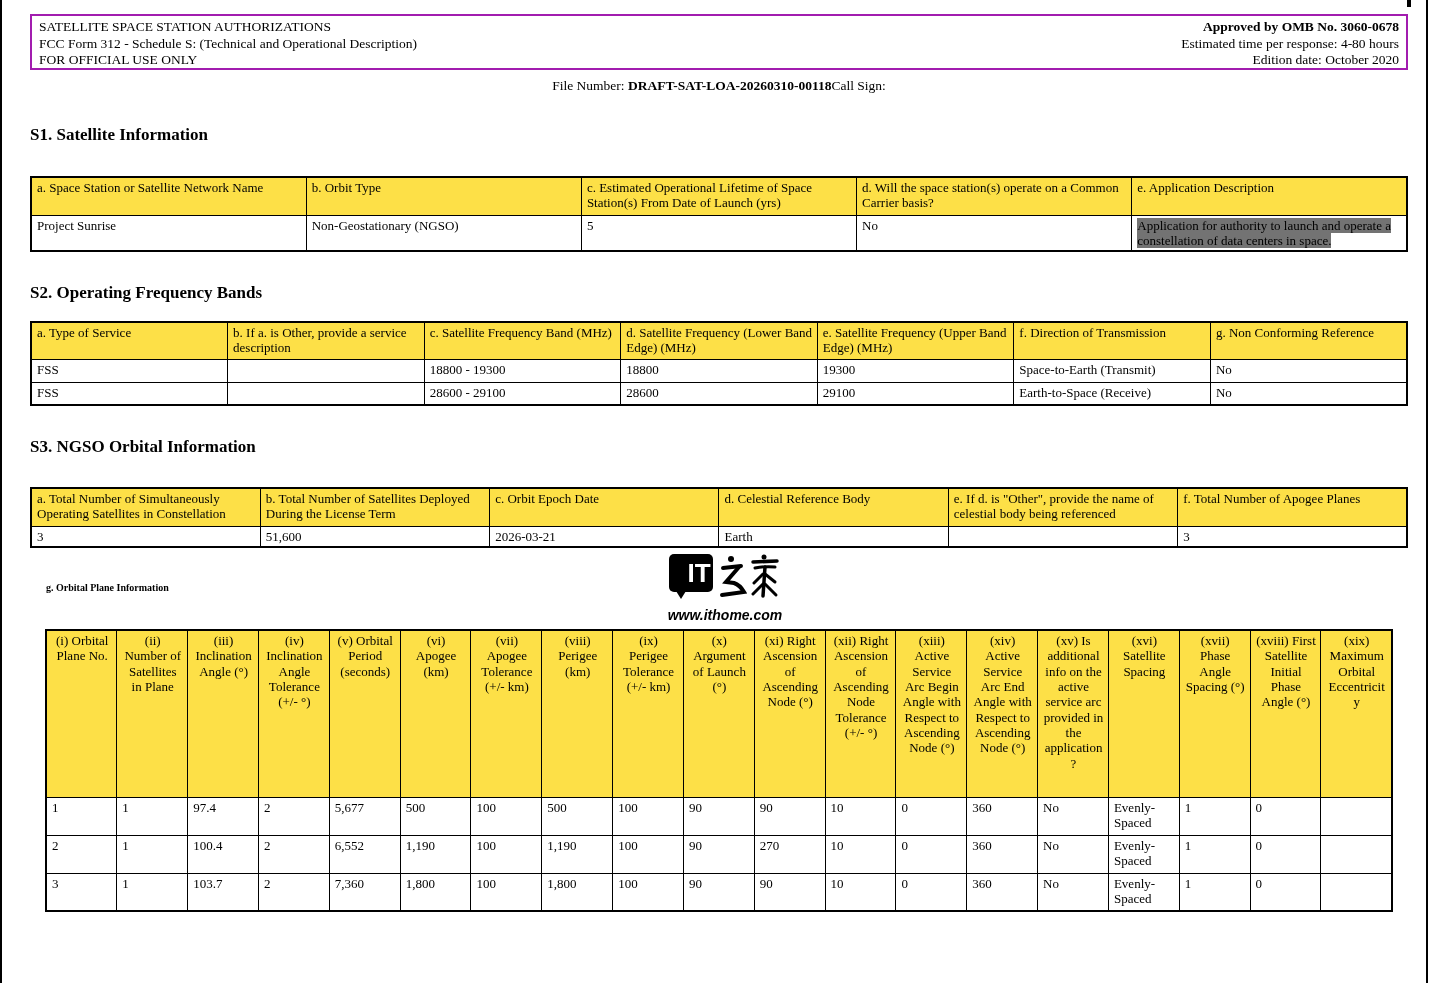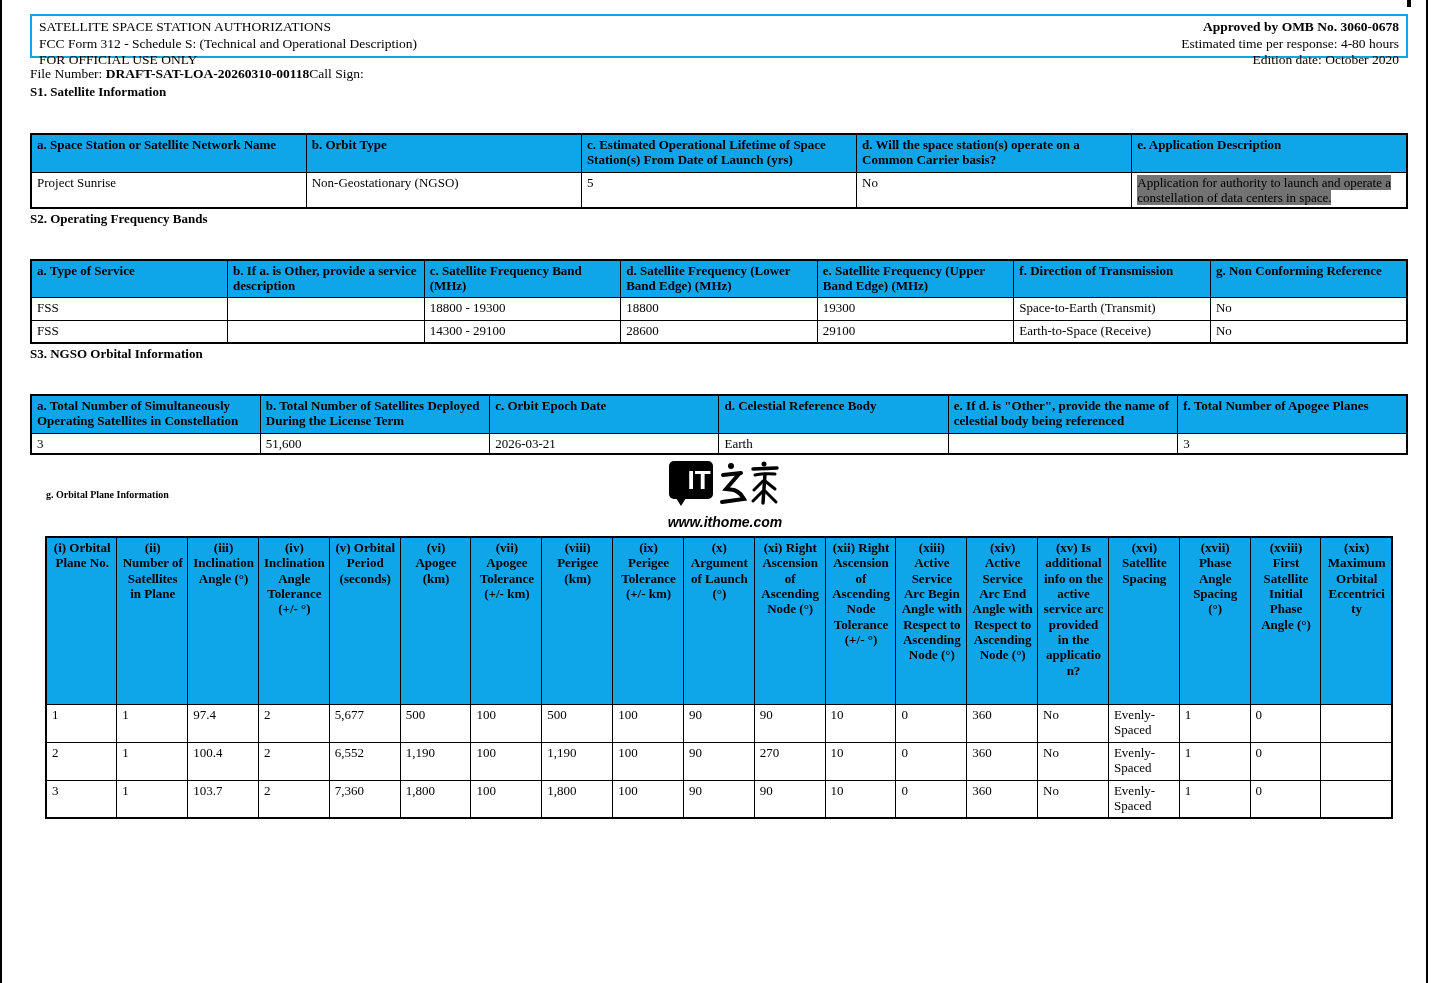--- a/index.html
+++ b/index.html
@@ -5,41 +5,41 @@
   * { margin:0; padding:0; box-sizing:border-box; }
   html,body { width:1440px; height:983px; background:#fff; overflow:hidden; }
   body { position:relative; font-family:"Liberation Serif", serif; color:#000; }
 
   .edge-left  { position:absolute; left:0; top:0; width:2px; height:983px; background:#000; }
   .edge-right { position:absolute; left:1426px; top:0; width:2px; height:983px; background:#000; }
   .top-mark   { position:absolute; left:1407px; top:0; width:4px; height:7px; background:#000; }
 
   .doc { position:absolute; left:30px; top:14px; width:1378px; }
 
-  .hdr-box { border:2px solid #0ea5e9; display:flex; justify-content:space-between;
-             padding:3px 7px 4px; font-size:13.5px; line-height:16.5px; height:44px; }
+  .hdr-box { border:2px solid #a21caf; display:flex; justify-content:space-between;
+             padding:3px 7px 4px; font-size:13.5px; line-height:16.5px; height:56px; }
   .hdr-right { text-align:right; }
   .b { font-weight:bold; }
 
-  .fileline { display:flex; justify-content:flex-start; margin-top:8px;
+  .fileline { display:flex; justify-content:center; margin-top:8px;
               font-size:13.5px; line-height:16px; }
 
-  .sec-title { font-size:13px; font-weight:bold; line-height:20px; }
+  .sec-title { font-size:17px; font-weight:bold; margin-top:31px; line-height:20px; }
 
   table { border-collapse:collapse; table-layout:fixed; width:1378px;
           font-size:13px; line-height:1.18; border:2px solid #000; }
   th, td { border:1px solid #000; padding:2px 4px 2px 5px; vertical-align:top;
            text-align:left; overflow-wrap:break-word; }
-  th { background:#0ea5e9; font-weight:bold; }
+  th { background:#fde047; font-weight:normal; }
 
   .t-s1 { margin-top:31px; }
   .t-s1 th { height:38px; }
   .t-s1 td { height:34px; }
 
-  .t-s2 { margin-top:30px;border-radius:30px; }
+  .t-s2 { margin-top:18px;border-radius:30px; }
   .t-s2 th { height:37px; }
   .t-s2 td { height:23px; }
 
   .t-s3 { margin-top:30px; }
   .t-s3 th { height:38px; }
   .t-s3 td { height:21px; }
 
   .midrow { position:relative; height:81px; }
   .g-title { position:absolute; left:16px; top:34px; font-size:10px; font-weight:bold; }
 
@@ -125,21 +125,21 @@
       <td></td>
       <td>18800 - 19300</td>
       <td>18800</td>
       <td>19300</td>
       <td>Space-to-Earth (Transmit)</td>
       <td>No</td>
     </tr>
     <tr>
       <td>FSS</td>
       <td></td>
-      <td>14300 - 29100</td>
+      <td>28600 - 29100</td>
       <td>28600</td>
       <td>29100</td>
       <td>Earth-to-Space (Receive)</td>
       <td>No</td>
     </tr>
   </tbody>
     </table>
 
   <div class="sec-title">S3. NGSO Orbital Information</div>
   <table class="t-s3">

